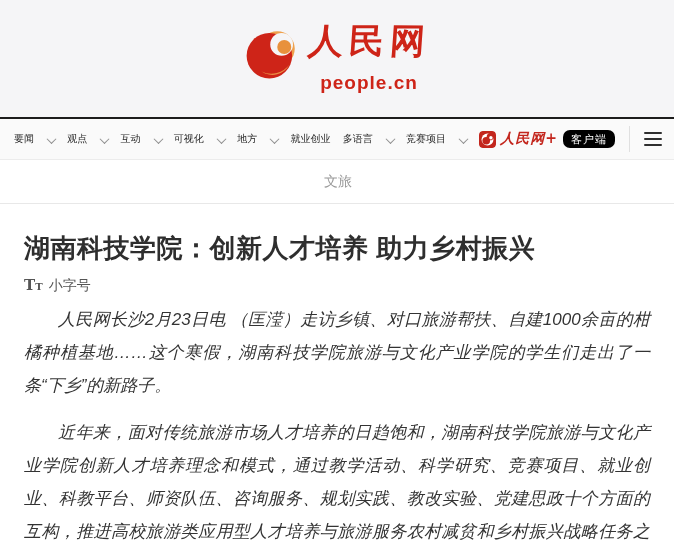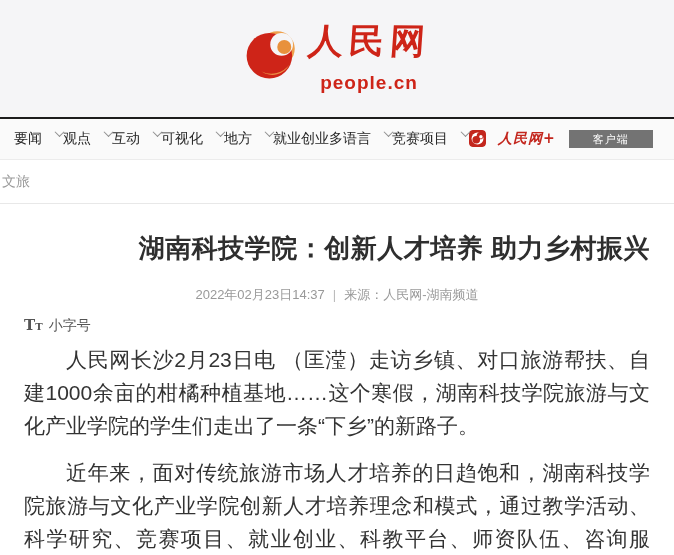--- a/index.html
+++ b/index.html
@@ -30,72 +30,72 @@
   }
   .topline{height:2px;background:#1c1c1c;}
 
   
   .nav{
     height:41px;background:#fafafa;border-bottom:1px solid #ececec;
     display:flex;align-items:center;
     padding:0 10px 0 14px;box-sizing:border-box;
   }
   .nav-item{
-    display:flex;align-items:flex-start;
-    font-size:14px;color:#262626;cursor:pointer;
+    display:flex;align-items:flex-end;
+    font-size:10px;color:#262626;cursor:pointer;
     margin-right:0;flex:0 0 auto;gap:8px;
   }
   .nav-spacer{flex:1 1 auto;}
   .chev{
     width:6px;height:6px;border-right:1.4px solid #8f8f8f;border-bottom:1.4px solid #8f8f8f;
     transform:rotate(45deg) translate(-1px,-1px);
     display:inline-block;margin-left:6px;margin-bottom:2px;
   }
-  .app-badge{display:flex;align-items:flex-start;cursor:pointer;flex:0 0 auto;gap:8px;}
+  .app-badge{display:flex;align-items:center;cursor:pointer;flex:0 0 auto;}
   .app-badge-icon{width:17px;height:17px;border-radius:4px;margin-right:4px;}
   .app-badge-brand{
     color:#c3261d;font-size:14px;font-weight:700;font-style:italic;
     letter-spacing:1px;margin-right:5px;
     font-family:"DejaVu Serif","Liberation Serif",serif;
   }
   .app-badge-pill{
-    background:#737373;color:#ffffff;font-size:11px;line-height:16px;
-    padding:1px 24px;border-radius:0;letter-spacing:1px;
+    background:#000000;color:#ffffff;font-size:11px;line-height:16px;
+    padding:1px 8px;border-radius:7px;letter-spacing:1px;
   }
   .nav-divider{width:1px;height:26px;background:#e0e0e0;margin:0 12px 0 14px;}
   .hamburger{display:flex;flex-direction:column;justify-content:center;gap:4px;cursor:pointer;padding:4px 2px;}
   .hamburger span{display:block;width:18px;height:2px;background:#2f2f2f;border-radius:1px;}
 
   
   .crumb-row{height:43px;background:#ffffff;border-bottom:1px solid #e8e8e8;
-    display:flex;align-items:center;}
+    display:flex;align-items:center;justify-content:center;}
   .crumb{color:#9a9a9a;font-size:14px;margin-left:2px;cursor:pointer;}
 
   
   .article{padding:28px 24px 0 24px;}
   .article h1{
-    margin:0;text-align:right;
+    margin:0;text-align:left;
     font-size:26px;line-height:32px;font-weight:600;color:#2e2e2e;
     letter-spacing:0.5px;
   }
   .meta{
     margin-top:22px;text-align:center;
     font-size:13px;color:#999999;
   }
   .meta .sep{margin:0 8px;color:#bbbbbb;}
   .fontsize-ctl{
     margin-top:12px;text-align:left;padding-right:8px;
     color:#555555;font-size:14px;cursor:pointer;
   }
   .fontsize-ctl .t-big{font-size:15px;font-weight:700;font-family:"DejaVu Serif","Liberation Serif",serif;}
   .fontsize-ctl .t-small{font-size:10px;font-weight:700;margin-right:6px;font-family:"DejaVu Serif","Liberation Serif",serif;}
   .article p{
     margin:0 0 14px 0;
-    font-size:21px;line-height:33px;color:#333333;
-    text-align:justify;text-indent:2em;
+    font-size:17px;line-height:33px;color:#333333;
+    text-align:justify;text-indent:2em;font-style:italic;
   }
   .article p:first-of-type{margin-top:8px;}
 </style>
 </head>
 <body>
 
 <div class="page">
 
   <header class="site-header">
     <div class="logo">
@@ -177,23 +177,20 @@
     </div>
   </nav>
 
   <div class="crumb-row">
     <span class="crumb">文旅</span>
   </div>
 
   <main class="article">
     <h1>湖南科技学院：创新人才培养 助力乡村振兴</h1>
 
-    <div class="meta">
-      <span>2022年02月23日14:37</span><span class="sep">|</span><span>来源：</span><span>人民网-湖南频道</span>
-    </div>
 
     <div class="fontsize-ctl">
       <span class="t-big">T</span><span class="t-small">T</span><span>小字号</span>
     </div>
 
     <p>人民网长沙2月23日电 （匡滢）走访乡镇、对口旅游帮扶、自建1000余亩的柑橘种植基地……这个寒假，湖南科技学院旅游与文化产业学院的学生们走出了一条“下乡”的新路子。</p>
     <p>近年来，面对传统旅游市场人才培养的日趋饱和，湖南科技学院旅游与文化产业学院创新人才培养理念和模式，通过教学活动、科学研究、竞赛项目、就业创业、科教平台、师资队伍、咨询服务、规划实践、教改实验、党建思政十个方面的互构，推进高校旅游类应用型人才培养与旅游服务农村减贫和乡村振兴战略任务之间相互促进，有效解决“人才供需”不对称和“教产衔接”不匹配的问题。</p>
   </main>
 
 </div>

